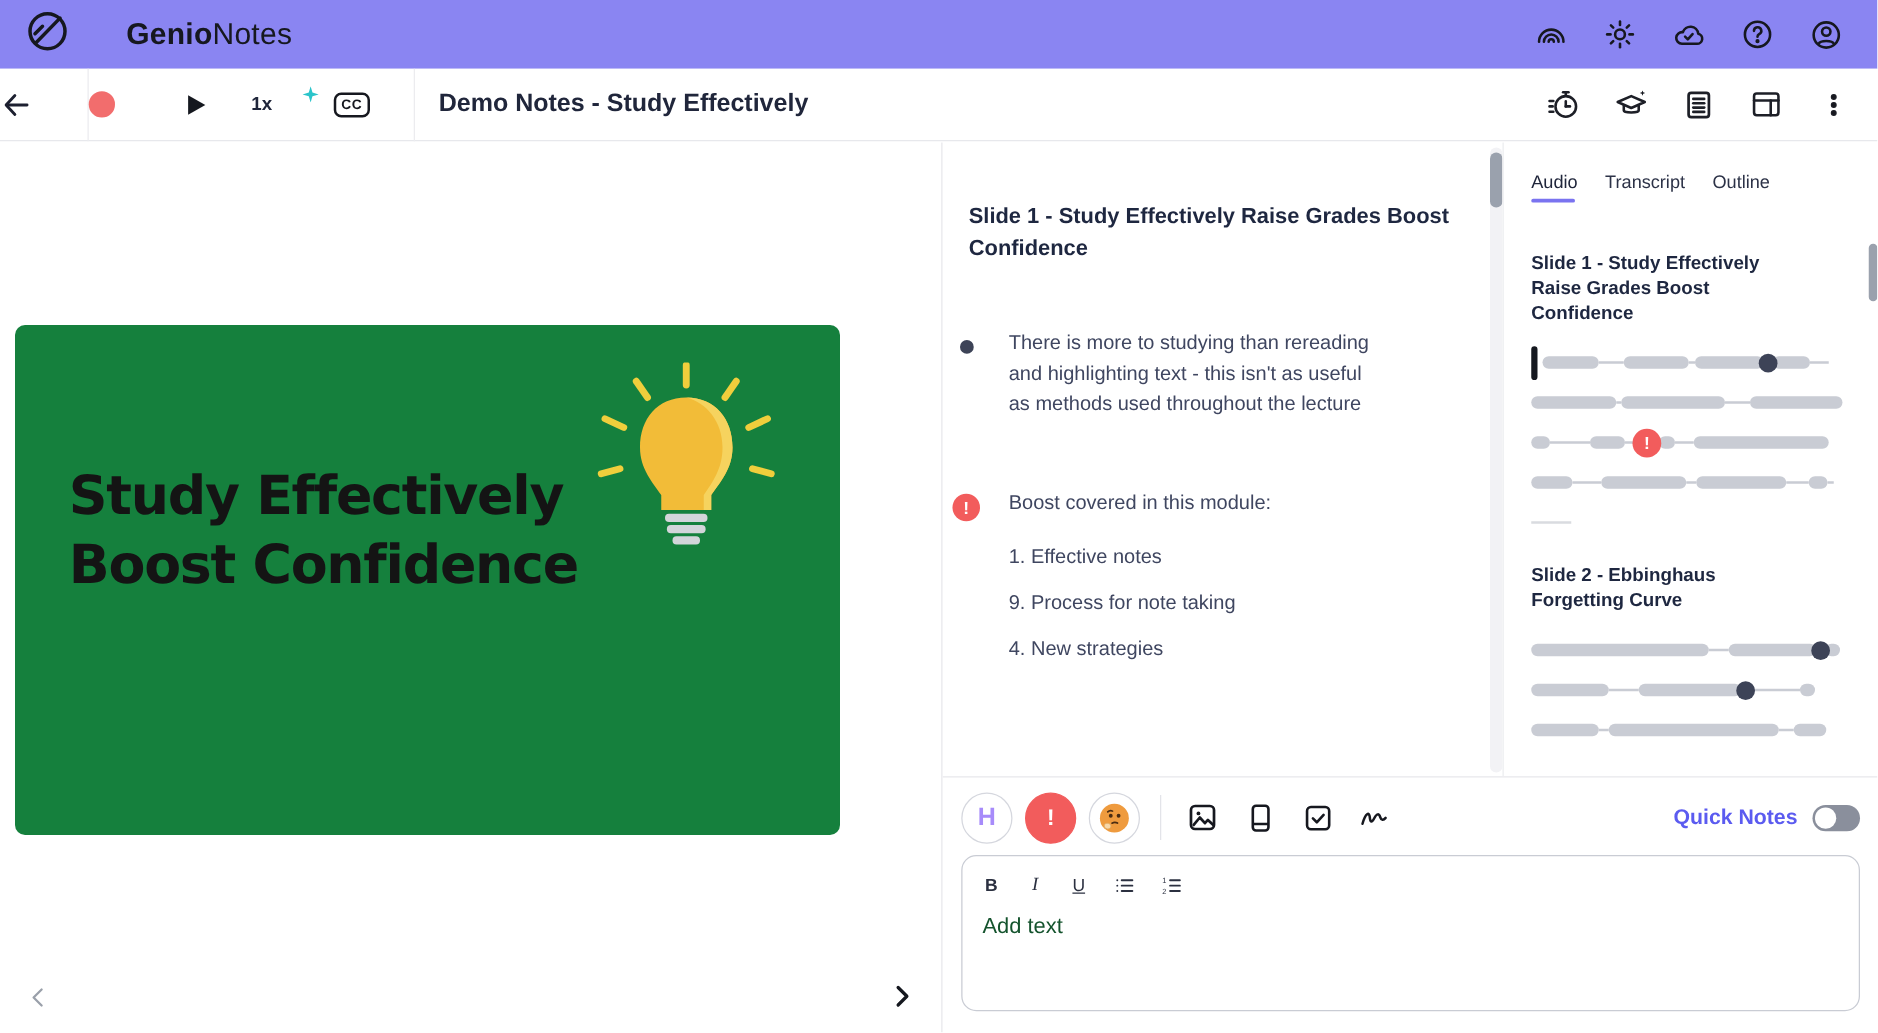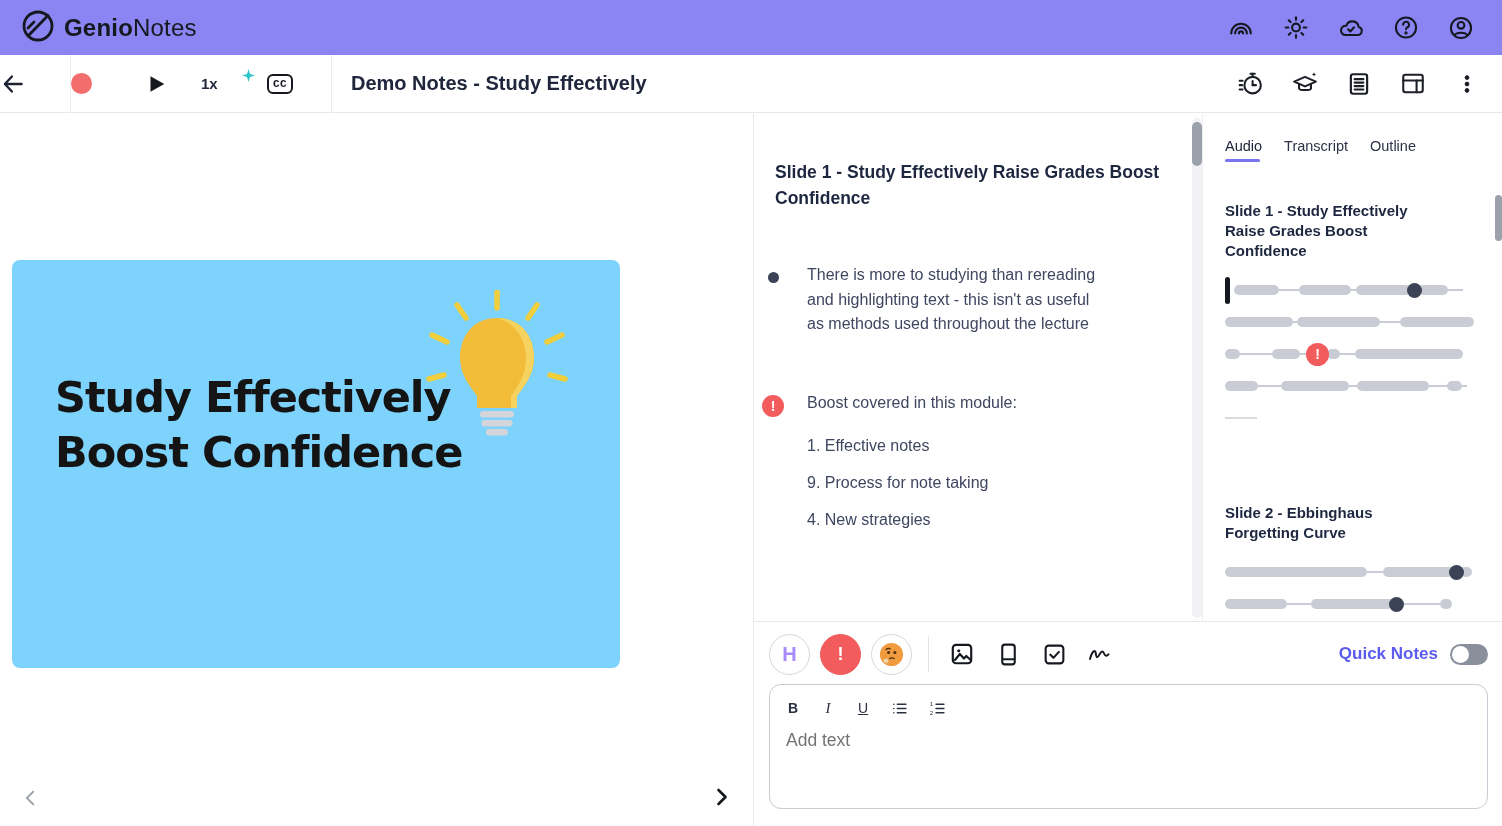--- a/index.html
+++ b/index.html
@@ -5,52 +5,52 @@
   * { margin:0; padding:0; box-sizing:border-box; }
   html,body { width:1502px; height:826px; overflow:hidden; background:#fff;
     font-family:"Liberation Sans", sans-serif; color:#242a3d; }
   .app { position:relative; width:1502px; height:826px; }
 
   
   .topbar { height:55px; background:#8a85f2; display:flex; align-items:center;
     justify-content:space-between; padding:0 20px 0 20px; }
   .brand { display:flex; align-items:center; gap:8px; }
   .brand-text { font-size:24px; color:#16181f; letter-spacing:.2px; }
-  .brand-text b { font-weight:800; }
+  .brand-text b { font-weight:800;margin-left:37px; }
   .brand-text span.light { font-weight:400; }
   .topbar-icons { display:flex; align-items:center; gap:29px; padding-right:8px; }
   .tb-icon { width:26px; height:26px; display:flex; align-items:center; justify-content:center; cursor:pointer; }
   .tb-icon svg { stroke:#16181f; }
 
   
   .toolbar { height:58px; background:#fff; border-bottom:1px solid #e7e8ec;
     display:flex; align-items:center; position:relative; }
   .tool-btn { background:none; border:none; cursor:pointer; display:flex;
     align-items:center; }
   .back-btn { width:70px; height:58px; }
   .v-div { width:1px; height:58px; background:#ececef; }
   .record-dot { width:21px; height:21px; border-radius:50%; background:#f26d6d; }
   .record-btn { width:74px; height:58px; }
   .play-btn { width:56px; height:58px; }
   .speed-btn { width:66px; height:58px; position:relative; }
   .speed-label { font-size:15px; font-weight:600; color:#20263b; }
   .speed-spark { position:absolute; top:14px; right:12px; }
-  .cc-btn { width:64px; height:58px;font-family:Liberation Mono, monospace; }
+  .cc-btn { width:64px; height:58px; }
   .cc-box { border:2.5px solid #16181f; border-radius:6px; padding:2px 4px;
     font-size:11px; font-weight:800; color:#16181f; letter-spacing:.5px; }
   .doc-title { font-size:20px; font-weight:600; color:#20263b; margin-left:19px; flex:1;
     white-space:nowrap; overflow:hidden; }
   .toolbar-icons { display:flex; align-items:center; gap:28px; padding-right:22px; }
   .toolbar-icons .tb-icon svg { stroke:#1d1f27; }
 
   
   .main { position:absolute; top:114px; left:0; right:0; bottom:0; display:flex; }
   .slide-area { width:755px; border-right:1px solid #e7e8ec; position:relative; background:#fff; }
-  .slide-card { position:absolute; left:12px; top:146px; width:608px; height:408px;
-    background:#7dd3fc; border-radius:8px; overflow:hidden; }
+  .slide-card { position:absolute; left:12px; top:146px; width:660px; height:408px;
+    background:#15803d; border-radius:8px; overflow:hidden; }
   .slide-headline { position:absolute; left:43px; top:110px; }
   .slide-headline div { font-family:"DejaVu Sans", sans-serif; font-weight:800;
     font-size:43px; line-height:55px; color:#141414; letter-spacing:-1px; }
   .bulb-wrap { position:absolute; right:48px; top:30px; }
   .nav-chevron { position:absolute; bottom:12px; background:none; border:none; cursor:pointer; }
   .nav-prev { left:20px; }
   .nav-next { right:20px; }
 
   .right-side { flex:1; display:flex; flex-direction:column; }
   .upper { height:507px; display:flex; position:relative; }
@@ -77,21 +77,21 @@
   
   .audio-panel { flex:1; border-left:1px solid #ecedf0; padding:24px 28px 0 22px; position:relative; overflow:hidden; }
   .tabs { display:flex; gap:22px; }
   .tab { font-size:14.5px; color:#2c3247; cursor:pointer; padding-bottom:8px; position:relative; }
   .tab.active { color:#20263b; }
   .tab.active::after { content:""; position:absolute; left:0; right:2px; bottom:0; height:3px;
     background:#7a73f0; border-radius:2px; }
   .audio-section-title { font-size:15px; font-weight:700; color:#1e2740; line-height:20px;
     max-width:212px; }
   .sect-1-title { margin-top:39px; }
-  .sect-2-title { margin-top:72px; }
+  .sect-2-title { margin-top:20px; }
   .rows-block { margin-top:16px; }
   .a-row { display:flex; align-items:center; height:26px; margin-bottom:6px; }
   .seg-pill { height:10px; border-radius:5px; background:#c9ccd4; flex:none; }
   .seg-line { height:2px; background:#c9ccd4; flex:none; }
   .seg-thin { height:2px; background:#d9dbe0; flex:none; }
   .seg-dot { width:15px; height:15px; border-radius:50%; background:#3d4357; flex:none;
     margin:0 -4px; position:relative; z-index:1; }
   .seg-alert { width:23px; height:23px; border-radius:50%; background:#f25c5c; color:#fff;
     font-weight:800; font-size:14px; display:flex; align-items:center; justify-content:center;
     flex:none; margin:0 -2px; position:relative; z-index:1; }
@@ -120,21 +120,21 @@
   .toggle-knob { position:absolute; left:2px; top:2px; width:17px; height:17px;
     border-radius:50%; background:#fff; }
   .editor-box { margin-top:9px; height:125px; border:1px solid #c9ccd4; border-radius:12px;
     padding:12px 16px; }
   .editor-toolbar { display:flex; align-items:center; gap:21px; height:22px; }
   .fmt-btn { background:none; border:none; cursor:pointer; font-size:14px; color:#2b3040;
     display:flex; align-items:center; justify-content:center; min-width:14px; height:20px; }
   .fmt-bold { font-weight:800; }
   .fmt-italic { font-style:italic; font-family:"Liberation Serif", serif; font-size:15px; }
   .fmt-underline { text-decoration:underline; }
-  .editor-input { margin-top:11px; font-size:17.5px; color:#737373; min-height:50px; cursor:text; }
+  .editor-input { margin-top:11px; font-size:17.5px; color:#14532d; min-height:50px; cursor:text; }
 </style>
 </head>
 <body>
 
 <div class="app">
 
   <header class="topbar">
     <div class="brand">
       <span>
         <svg width="36" height="36" viewBox="0 0 36 36" fill="none" stroke="#16181f" stroke-width="2.8" stroke-linecap="round">

